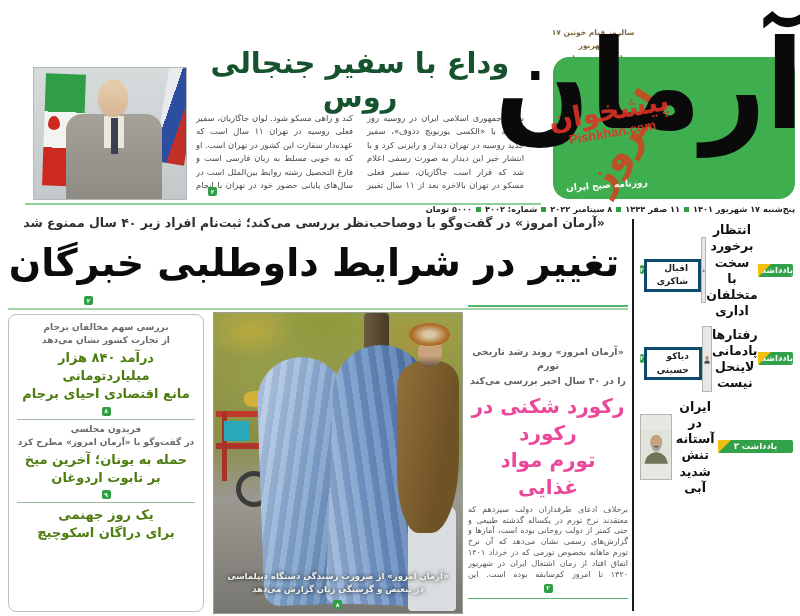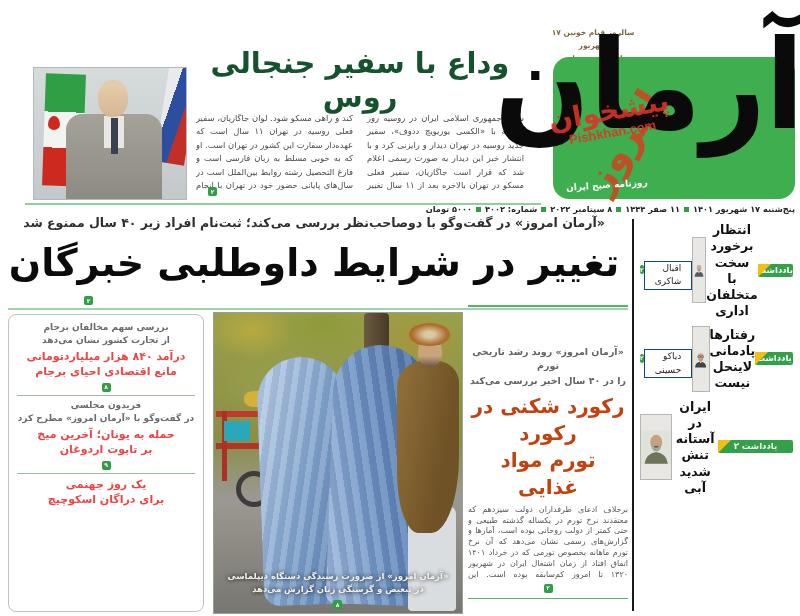--- a/index.html
+++ b/index.html
@@ -65,21 +65,21 @@
   .lead-head{position:absolute; left:0; top:234px; width:628px; text-align:center;
     font-size:38px; font-weight:900; color:#0b0b0b; letter-spacing:-1px; line-height:1.55;}
   .section-rule{position:absolute; left:8px; top:308px; width:620px; height:2px; background:#9fd3a8;}
   .vdiv{position:absolute; left:632px; top:219px; width:2px; height:392px; background:#1a1a1a;}
 
   
   .left-col{position:absolute; left:8px; top:314px; width:196px; height:298px;
     border:1px solid #b9c6b9; border-radius:8px; box-sizing:border-box;
     padding:6px 8px; overflow:hidden;}
   .lc-kicker{font-size:9px; font-weight:bold; color:#6a6a6a; text-align:center; line-height:1.45;}
-  .lc-head{font-size:11px; font-weight:900; color:#ef4444; text-align:center; line-height:1.4; margin-top:2px;}
+  .lc-head{font-size:13px; font-weight:900; color:#4d7c0f; text-align:center; line-height:1.4; margin-top:2px;}
   .lc-div{border:0; border-top:1px solid #9fb99f; margin:3px 0;}
 
   
   .afghan{position:absolute; left:213px; top:312px; width:248px; height:300px;
     border:1px solid #98a294; overflow:hidden;
     background:
       radial-gradient(60px 40px at 15% 6%, #b9a93e, transparent 70%),
       radial-gradient(80px 50px at 45% 4%, #8f9a3a, transparent 70%),
       radial-gradient(70px 45px at 82% 9%, #a8953d, transparent 70%),
       radial-gradient(90px 60px at 28% 24%, #98a04a, transparent 75%),
@@ -121,37 +121,37 @@
     text-shadow:0 0 6px rgba(0,0,0,.9), 1px 1px 2px #000;}
   .photo-sub{position:absolute; left:0; right:0; bottom:16px; text-align:center;
     color:#f2f2ea; font-size:8.5px; font-weight:bold; line-height:1.6;
     text-shadow:0 0 4px rgba(0,0,0,.95);margin-top:21px;}
   .photo-ref{left:119px; bottom:4px;}
 
   
   .mid-col{position:absolute; left:468px; top:305px; width:160px; height:307px;
     border-top:2px solid #57b36a; padding-top:6px; box-sizing:border-box; overflow:hidden;}
   .mc-kicker{font-size:9.5px; font-weight:bold; color:#636363; text-align:center; line-height:1.5;margin-top:32px;}
-  .mc-head{font-size:20px; font-weight:900; color:#c2410c; text-align:center; line-height:1.35; margin:5px 0 4px;}
+  .mc-head{font-size:20px; font-weight:900; color:#ec4899; text-align:center; line-height:1.35; margin:5px 0 4px;}
   .mc-body{font-size:8px; color:#555; text-align:justify; line-height:1.35; max-height:76px; overflow:hidden;}
   .mc-div{border:0; border-top:1.5px solid #57b36a; margin:5px 0;}
 
   
   .sidebar{position:absolute; left:640px; top:218px; width:153px;
     display:flex; flex-direction:column;}
   .note{display:flex; flex-direction:row; align-items:center;}
   .note-head{position:relative; width:100%; height:13px; background:#33a04a;
     border-radius:2px; color:#fff; font-size:8.5px; font-weight:bold;
     line-height:13px; text-align:center; box-sizing:border-box;}
   .fold{position:absolute; left:0; top:0; width:0; height:0;
     border-top:13px solid #f2c011; border-right:13px solid transparent;}
   .note-title{font-size:12.5px; font-weight:900; text-align:center; color:#101010;
     line-height:1.3; margin:4px 0 3px;}
   .portrait{width:62px; height:64px; border:1px solid #b5b5b0; background:#e9e7e3;}
-  .note-author{font-size:9px; font-weight:normal; color:#222; border:1px solid #0c4a6e;
+  .note-author{font-size:9px; font-weight:bold; color:#222; border:3px solid #0c4a6e;
     padding:0 10px; margin-top:10px; line-height:1.5;}
   .note .pref{margin:4px auto 5px;}
 </style>
 </head>
 <body>
 
 <div class="page">
 
   <div class="anniv pre">سالروز قیام خونین ۱۷ شهریور
 را گرامی می‌داریم</div>

